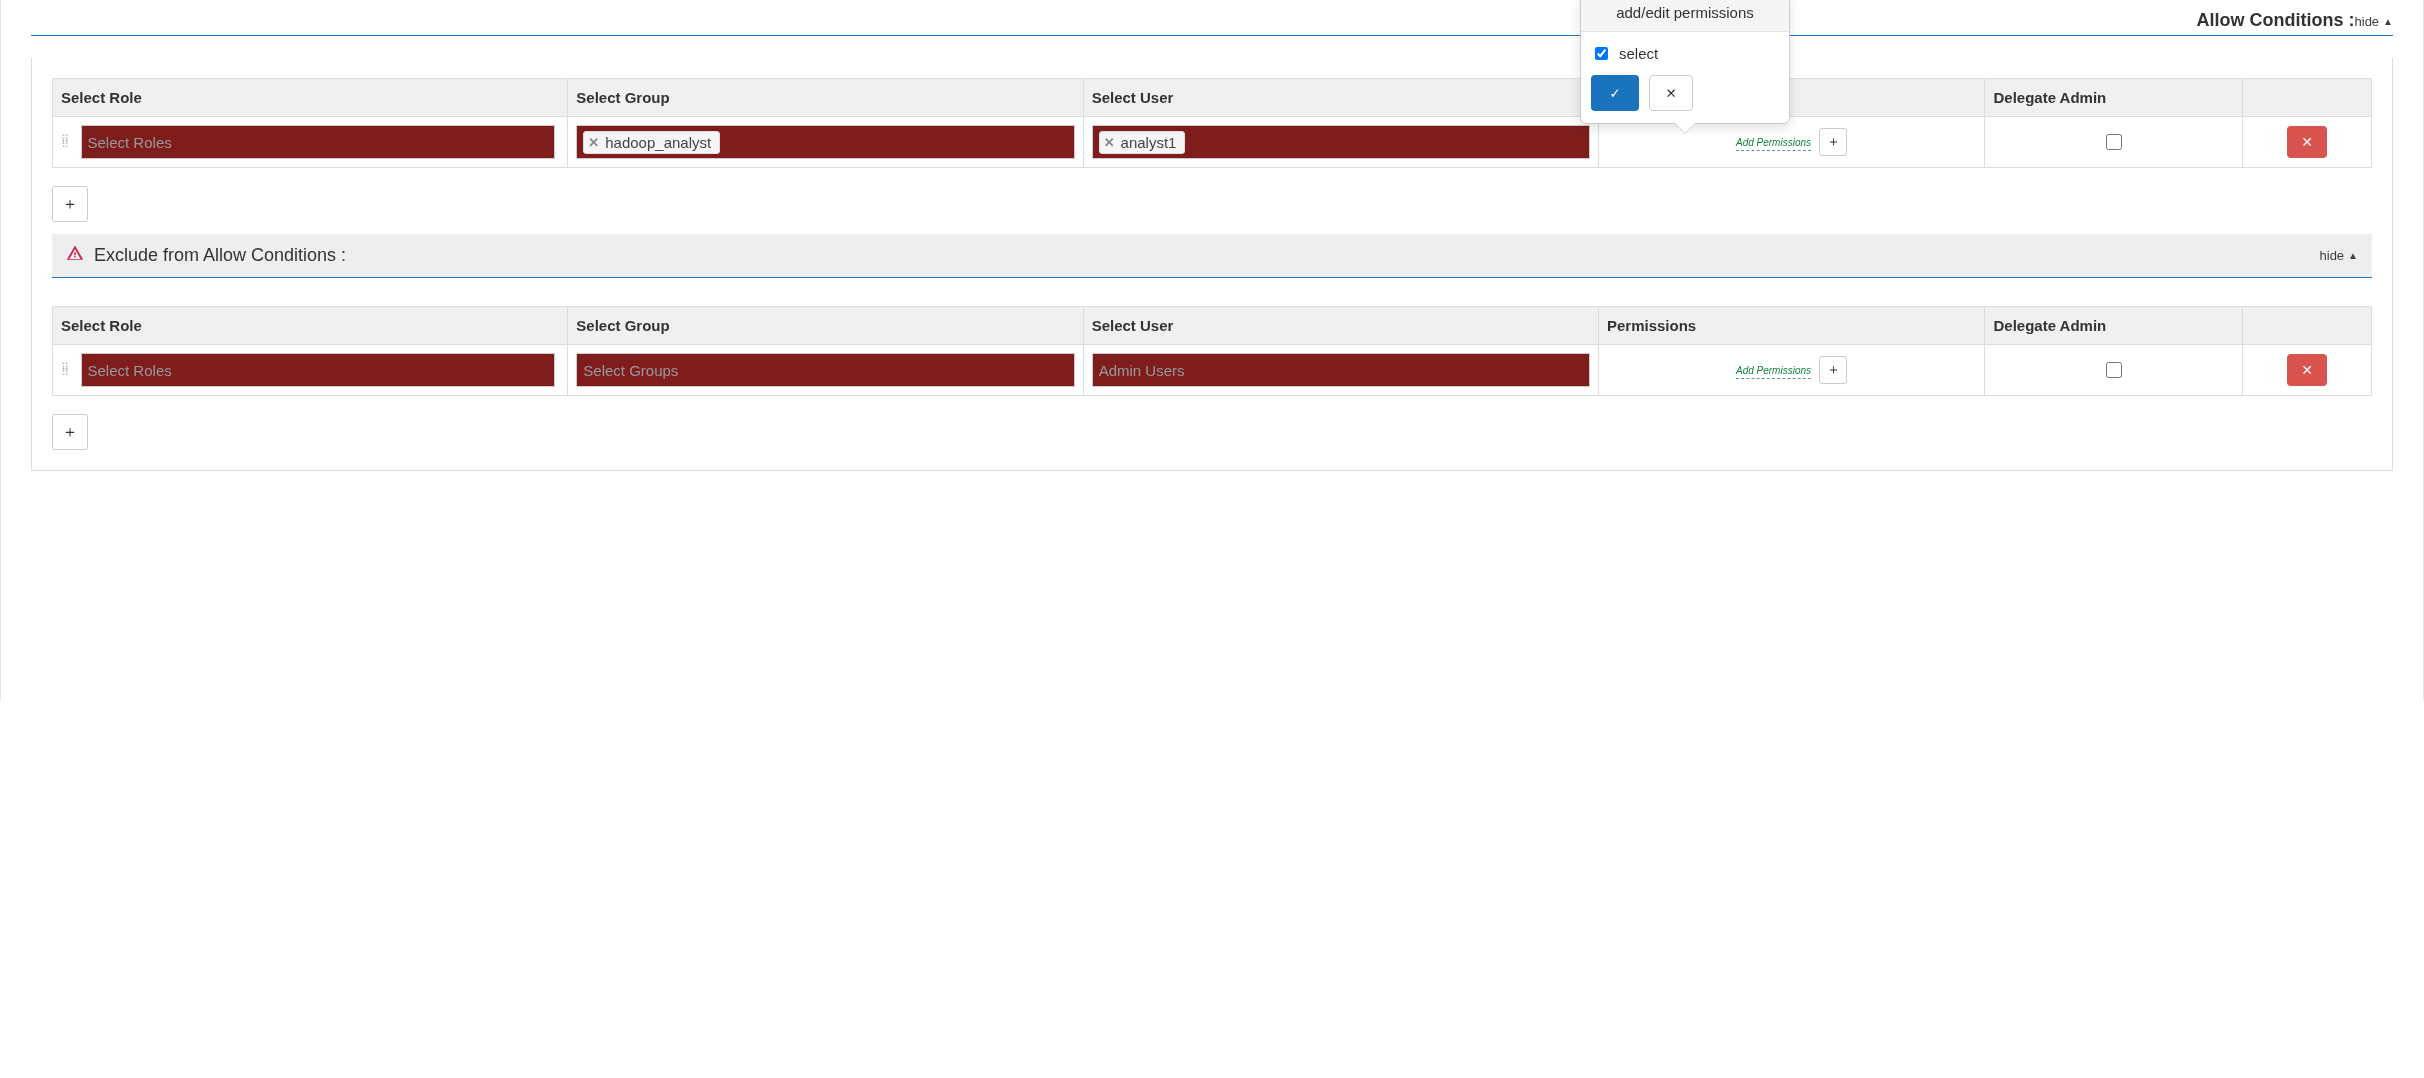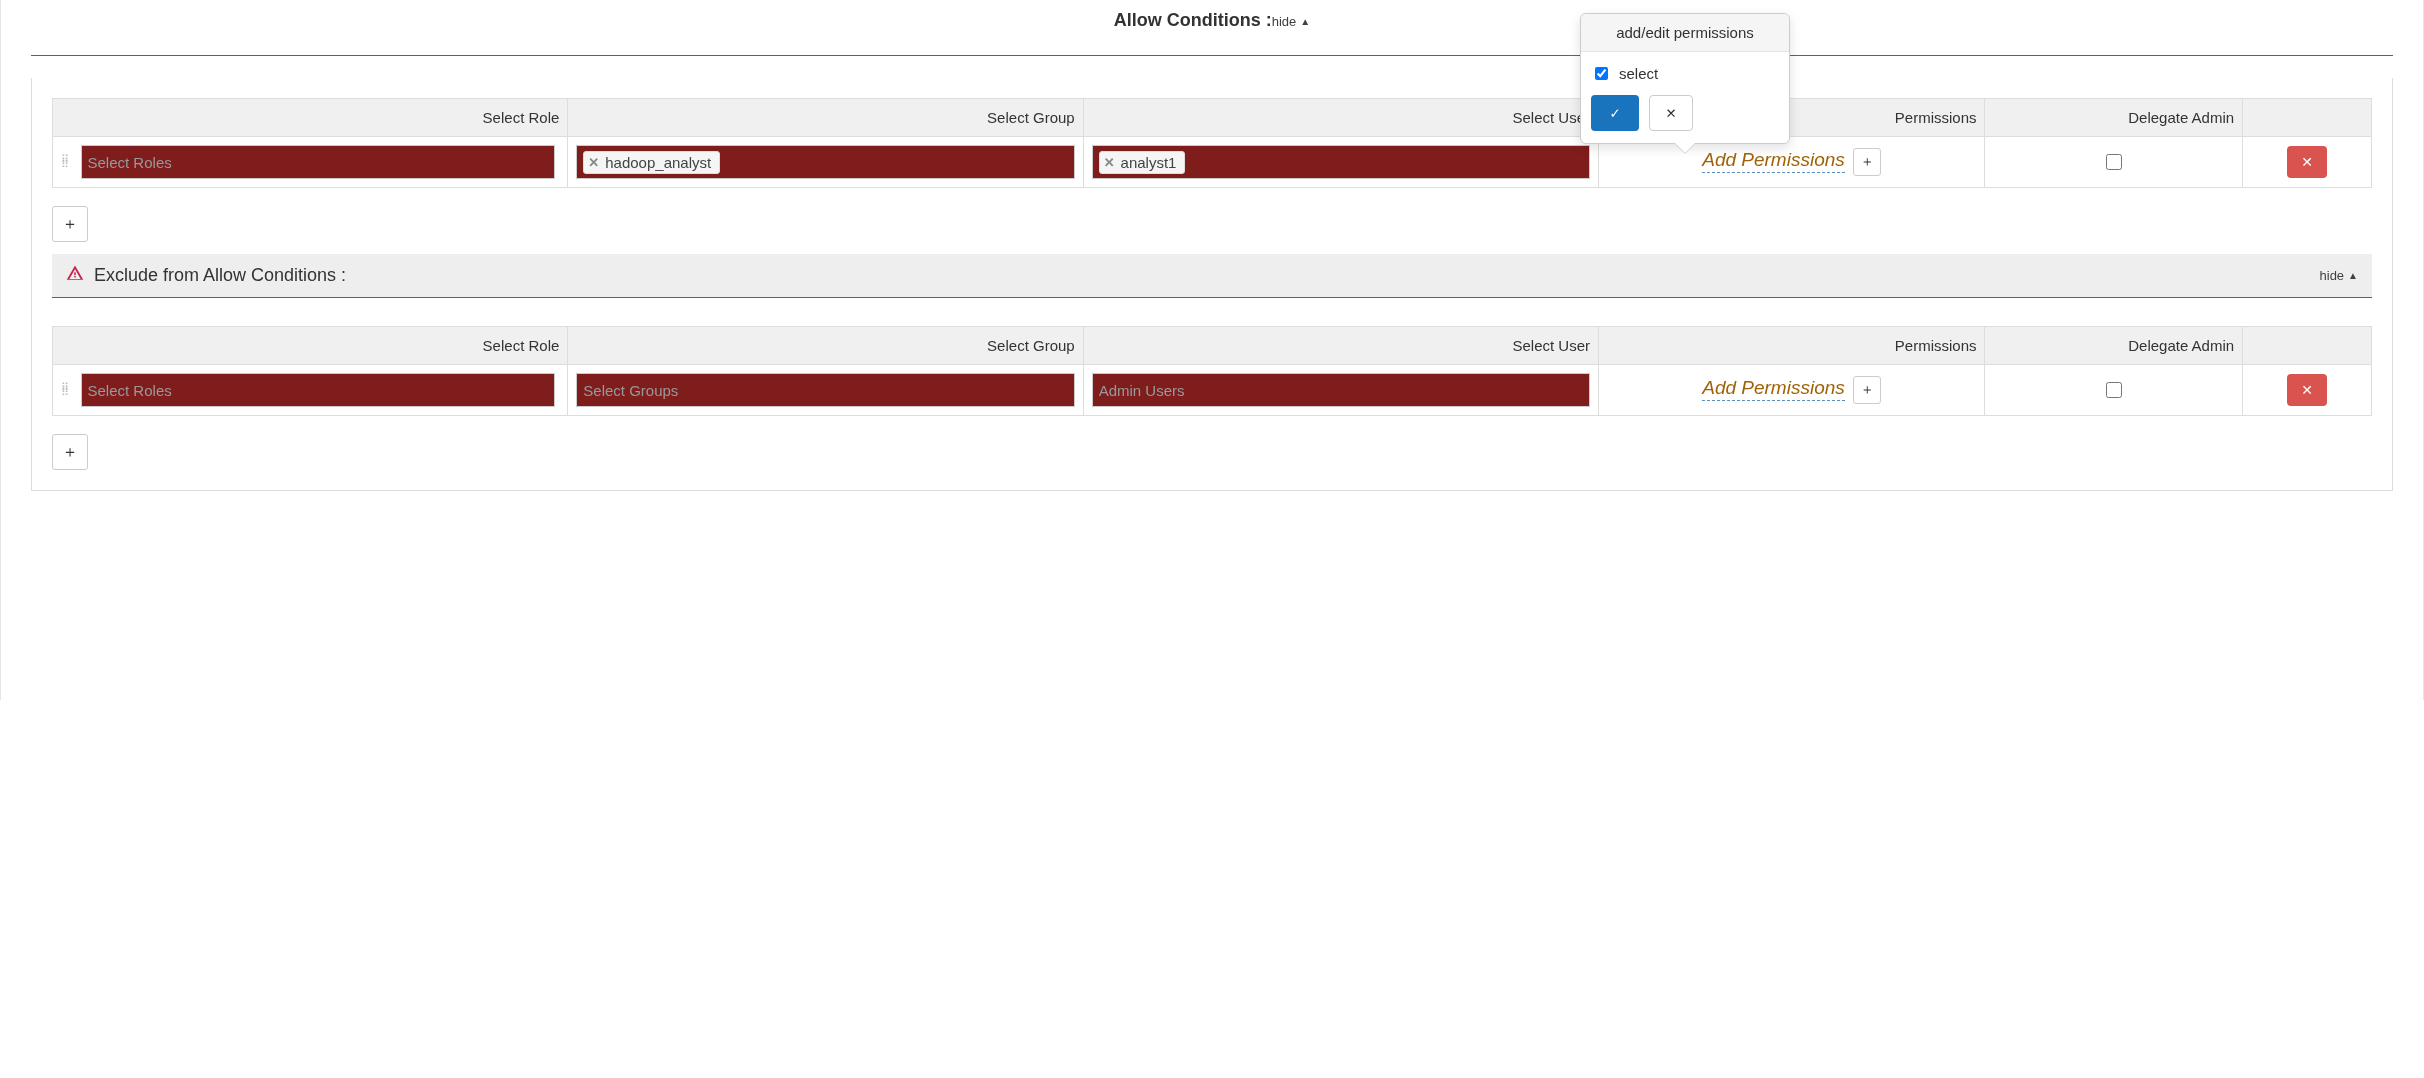--- a/index.html
+++ b/index.html
@@ -9,24 +9,24 @@
   background: #fff;
 }
 .outer-wrap {
   border-left: 1px solid #e5e5e5;
   border-right: 1px solid #e5e5e5;
   padding: 10px 30px 30px 30px;
   min-height: 700px;
 }
 .section-header-row {
   display: flex;
-  justify-content: center;
+  justify-content: flex-end;
   align-items: baseline;
   border-bottom: 1px solid #1a73bd;
-  padding-bottom: 24px;
+  padding-bottom: 4px;
 }
 .section-title {
   font-size: 18px;
   font-weight: 700;
   color: #333;
 }
 .hide-toggle {
   font-size: 13px;
   color: #404040;
   cursor: pointer;
@@ -44,25 +44,25 @@
   margin-top: 22px;
 }
 table.cond-table {
   width: 100%;
   border-collapse: collapse;
   table-layout: fixed;
 }
 table.cond-table th {
   background: #f0f0f0;
   border: 1px solid #ddd;
-  font-weight: 400;
+  font-weight: 700;
   font-size: 15px;
   color: #333;
   padding: 10px 8px;
-  text-align: right;
+  text-align: left;
 }
 table.cond-table td {
   border: 1px solid #ddd;
   padding: 8px;
   vertical-align: middle;
   text-align: center;
 }
 .col-role, .col-group, .col-user { width: 20%; }
 .col-perm { width: 15%; }
 .col-del { width: 10%; }
@@ -107,22 +107,22 @@
   gap: 6px;
 }
 .chip-x {
   color: #888;
   font-weight: bold;
   cursor: pointer;
   font-size: 13px;
 }
 .add-perm-link {
   font-style: italic;
-  color: #a16207;
-  font-size: 19px;
+  color: #15803d;
+  font-size: 10px;
   border-bottom: 1px dashed #5b8fbf;
   padding-bottom: 2px;
   cursor: pointer;
 }
 .small-btn {
   display: inline-flex;
   justify-content: center;
   align-items: center;
   width: 28px;
   height: 28px;

